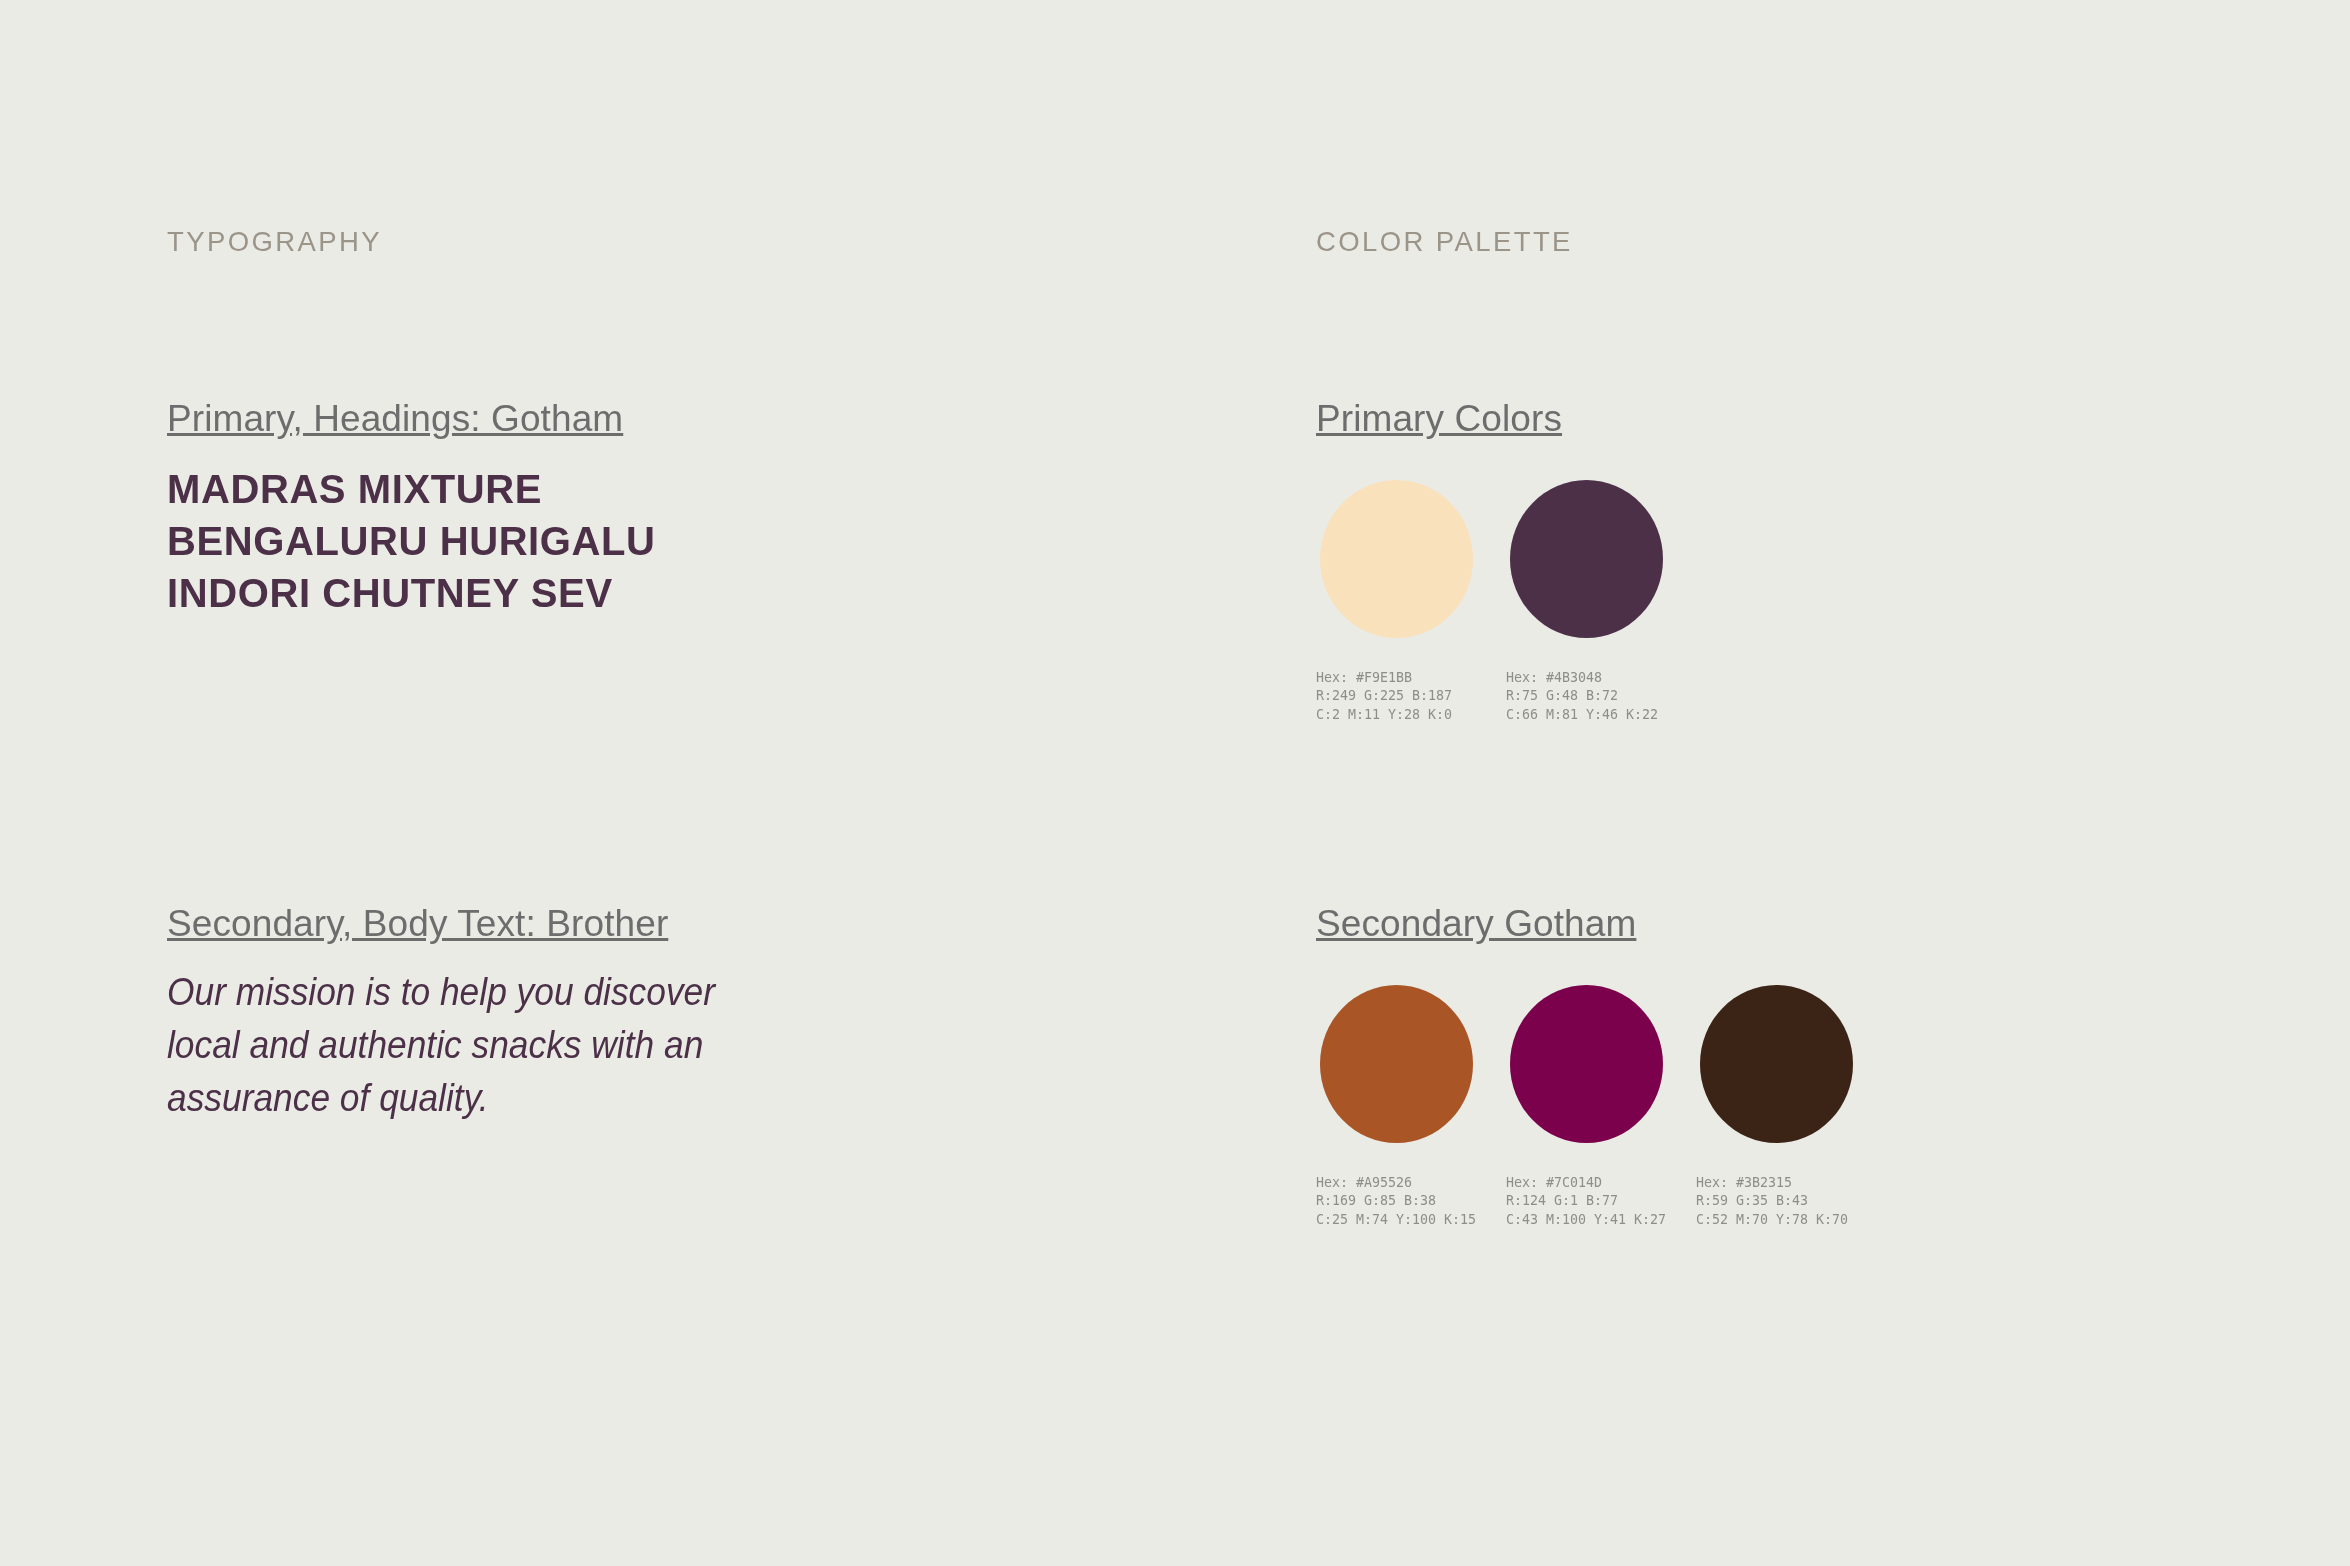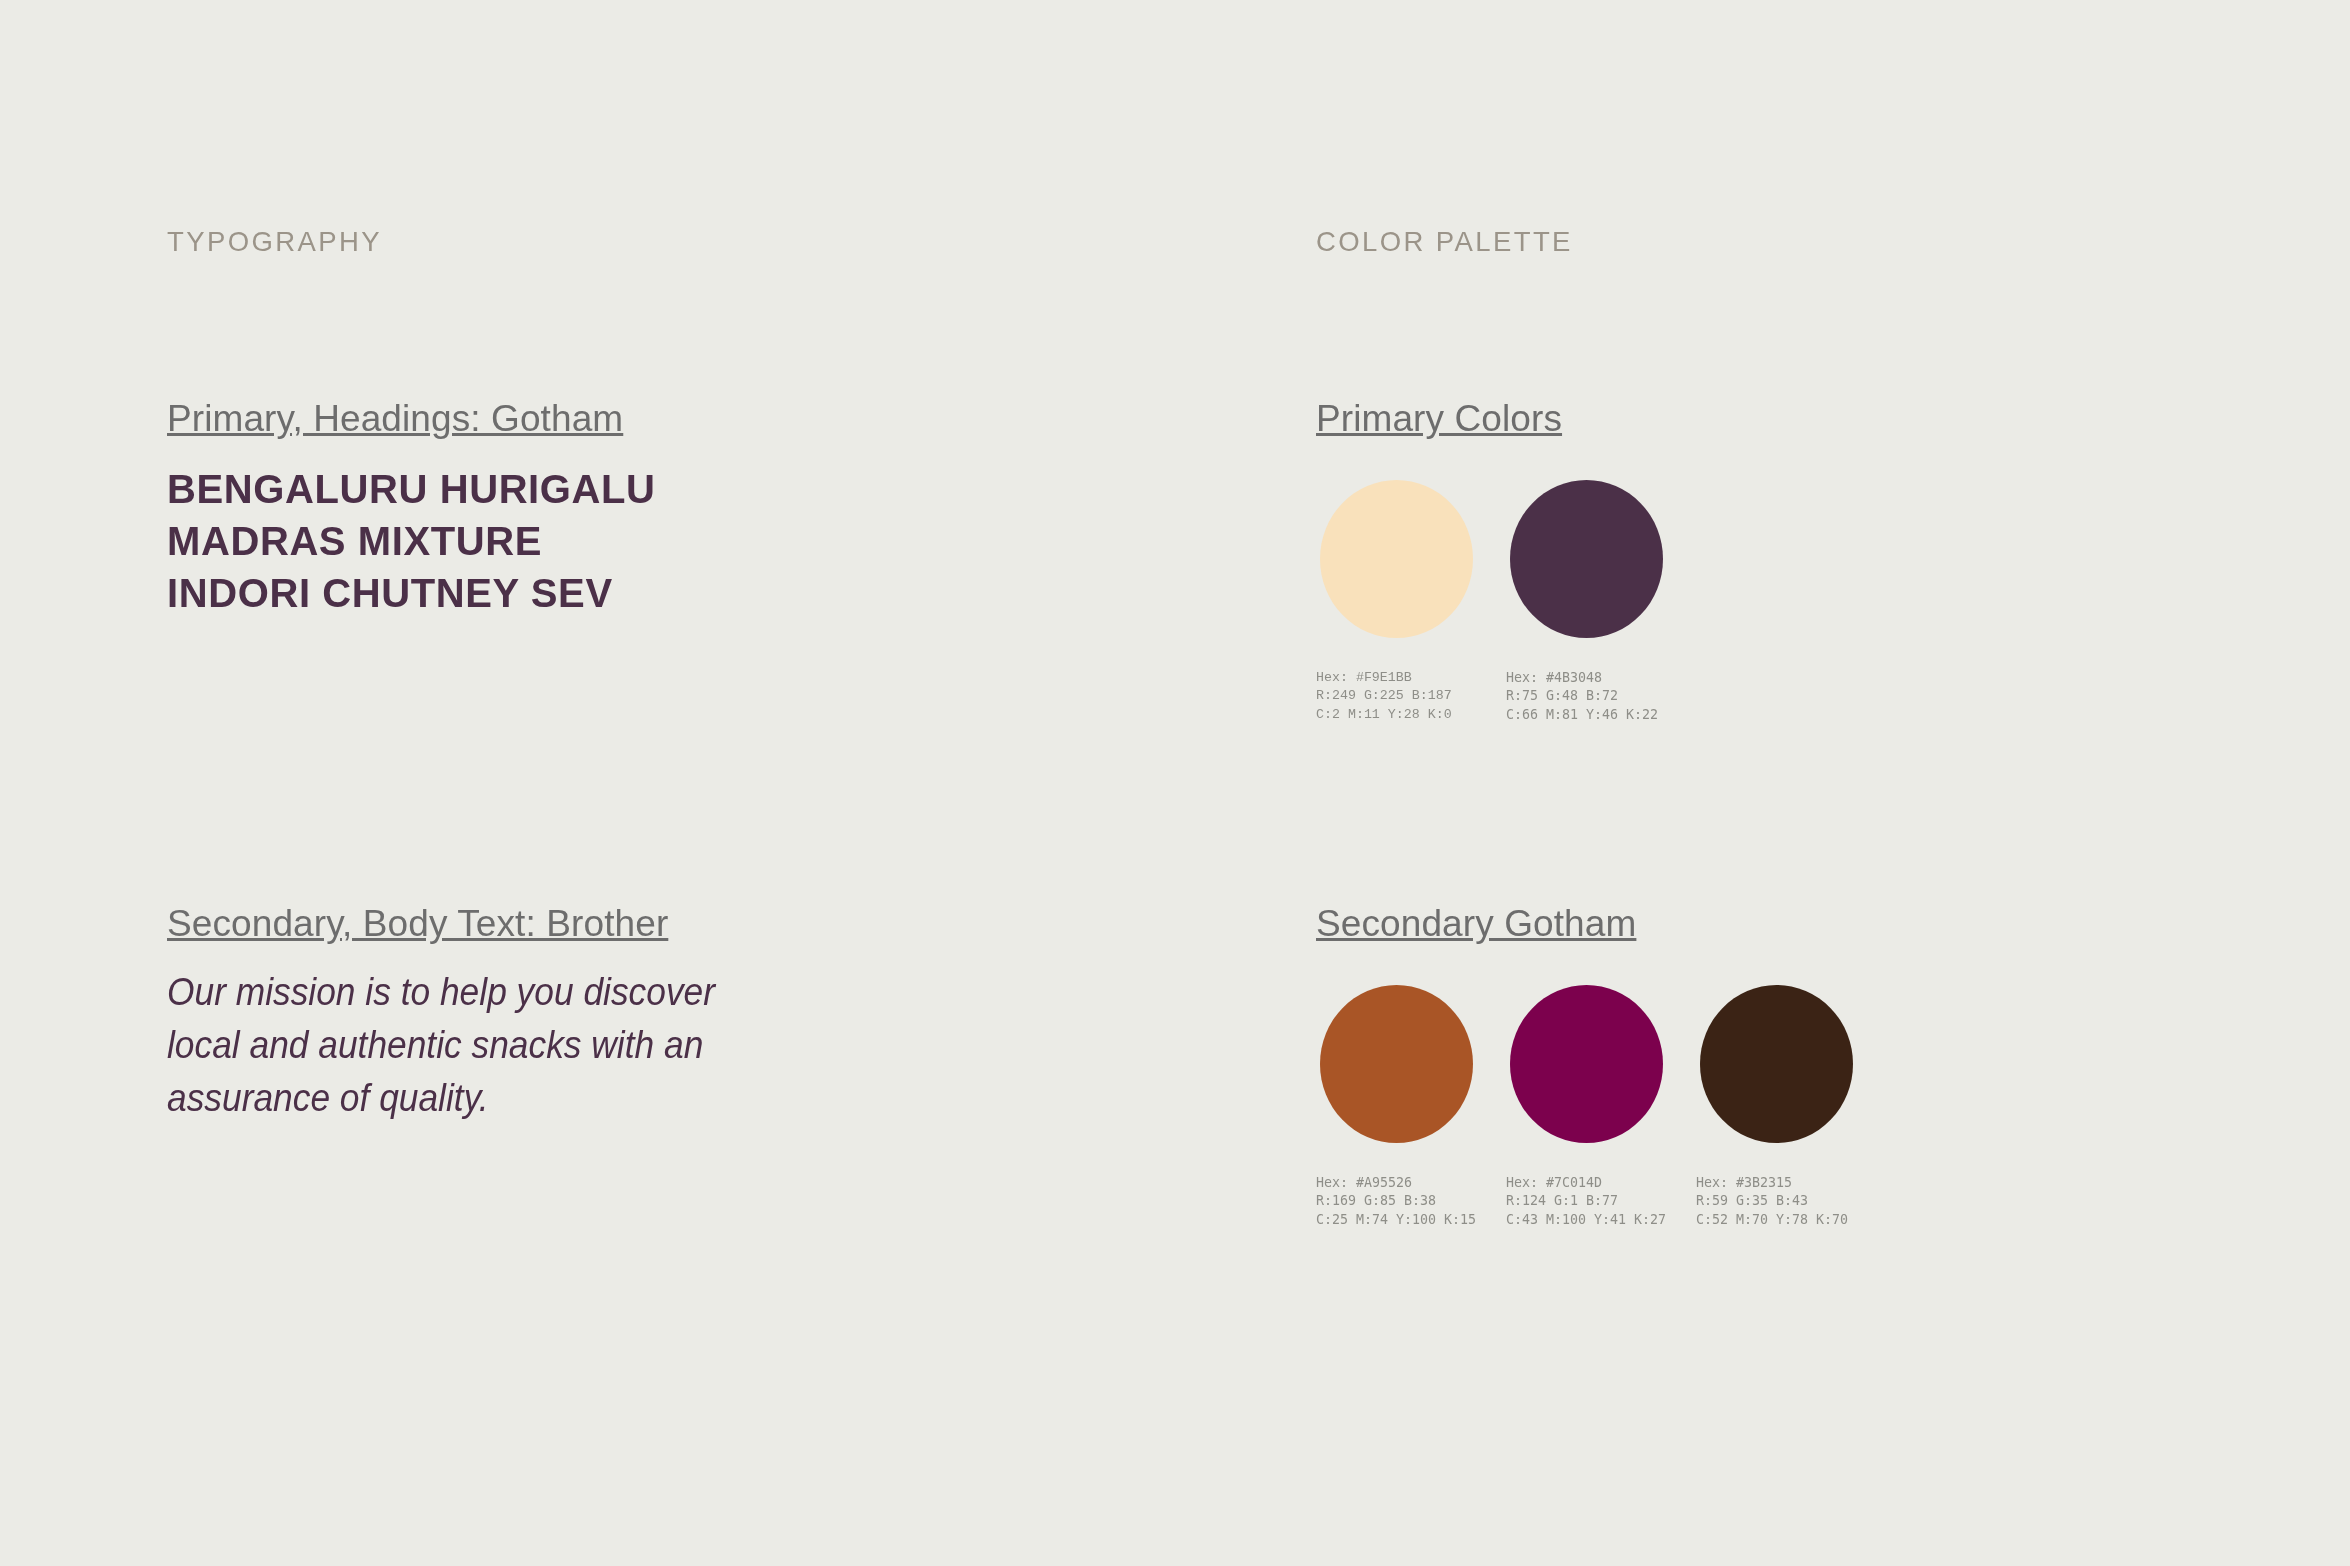--- a/index.html
+++ b/index.html
@@ -115,22 +115,22 @@
 
 <div class="page">
 
   <div class="col-left">
 
     <div class="eyebrow" style="color: rgb(155, 148, 137);">TYPOGRAPHY</div>
 
     <div class="subtitle typo-primary" style="color: rgb(109, 109, 109);">Primary, Headings: Gotham</div>
 
     <div class="display-sample" style="color: rgb(75, 48, 72);">
+      <span class="line">MADRAS MIXTURE</span>
       <span class="line">BENGALURU HURIGALU</span>
-      <span class="line">MADRAS MIXTURE</span>
       <span class="line">INDORI CHUTNEY SEV</span>
     </div>
 
     <div class="subtitle typo-secondary" style="color: rgb(109, 109, 109);">Secondary, Body Text: Brother</div>
 
     <div class="body-sample" style="color: rgb(75, 48, 72);">
       <span class="line">Our mission is to help you discover</span>
       <span class="line">local and authentic snacks with an</span>
       <span class="line">assurance of quality.</span>
     </div>
@@ -140,21 +140,21 @@
   <div class="col-right">
 
     <div class="eyebrow" style="color: rgb(155, 148, 137);">COLOR PALETTE</div>
 
     <div class="subtitle pal-primary" style="color: rgb(109, 109, 109);">Primary Colors</div>
 
     <div class="swatch-row primary">
 
       <div class="swatch">
         <div class="swatch-dot" style="background-color: rgb(249, 225, 187);"></div>
-        <div class="swatch-meta" style="color: rgb(142, 142, 136); font-family: Liberation Mono, monospace;">
+        <div class="swatch-meta" style="color: rgb(142, 142, 136);">
           <span>Hex: #F9E1BB</span>
           <span>R:249 G:225 B:187</span>
           <span>C:2 M:11 Y:28 K:0</span>
         </div>
       </div>
 
       <div class="swatch">
         <div class="swatch-dot" style="background-color: rgb(75, 48, 72);"></div>
         <div class="swatch-meta" style="color: rgb(142, 142, 136);">
           <span>Hex: #4B3048</span>

